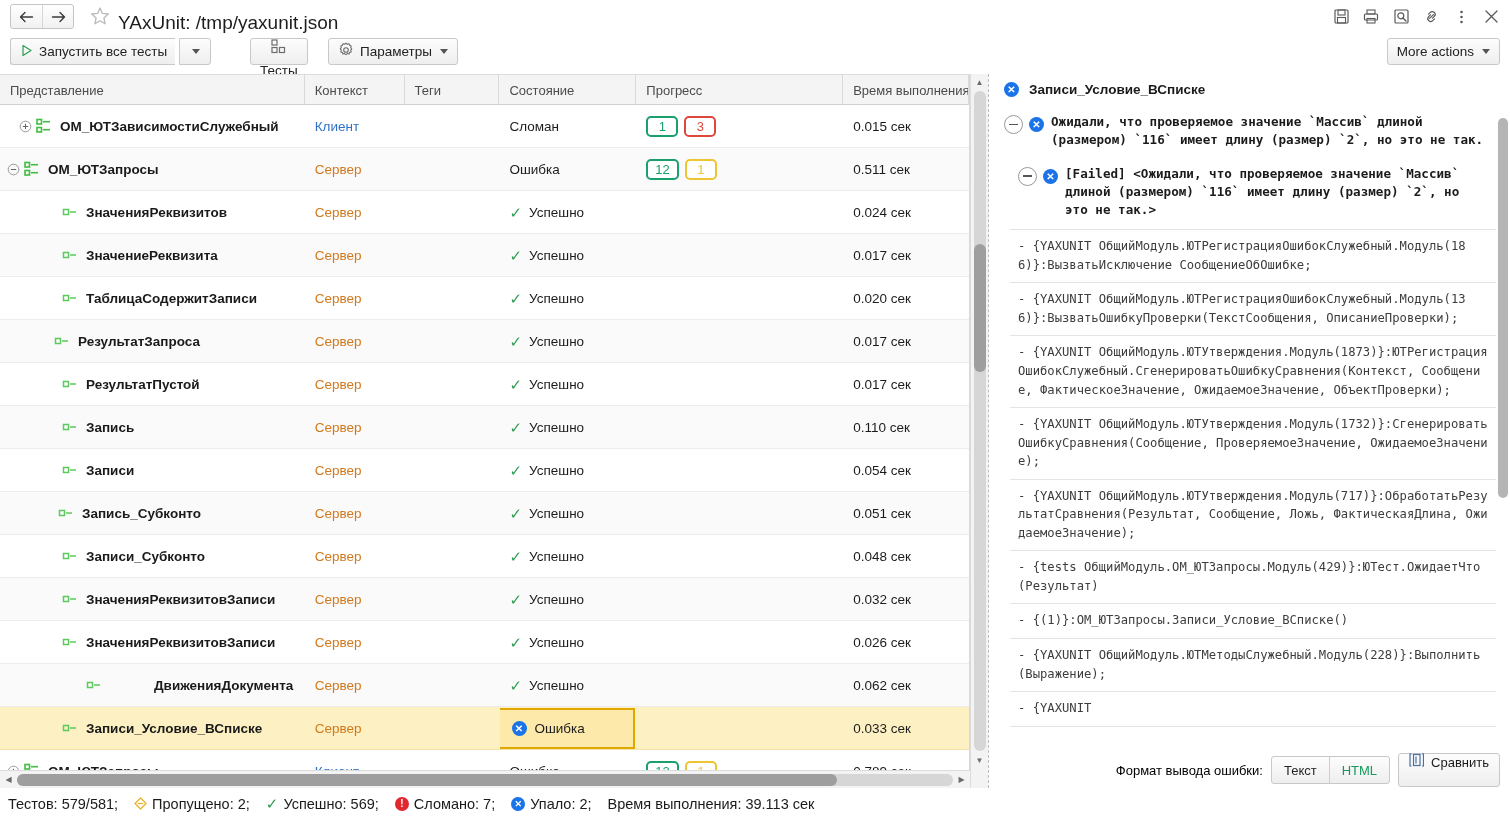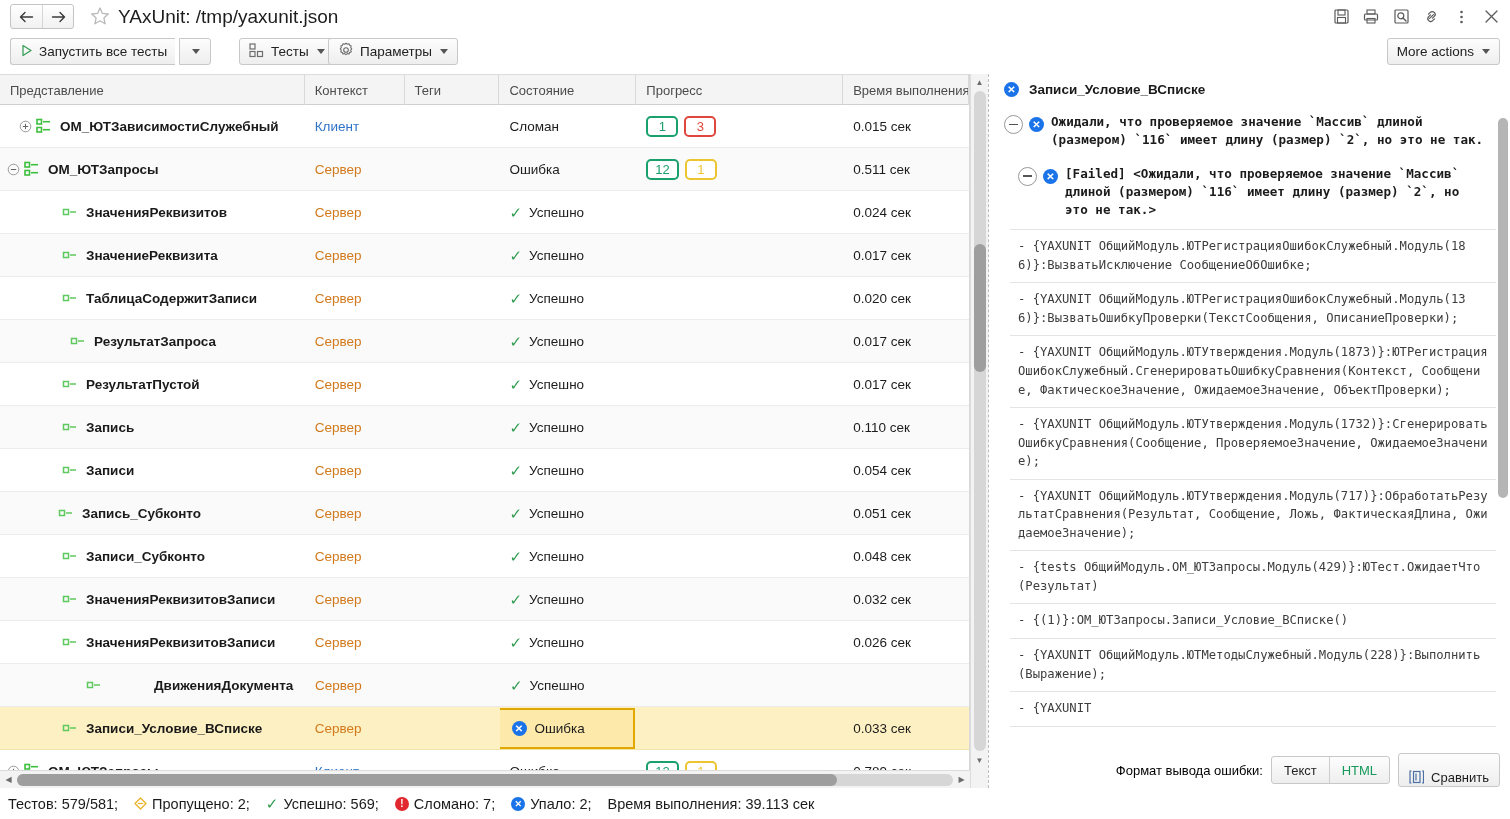--- a/index.html
+++ b/index.html
@@ -23,21 +23,21 @@
     background: linear-gradient(#ffffff, #f1f1f1);
   }
   .navbtn {
     width: 31px; height: 23px; display: flex; align-items: center; justify-content: center;
     font-size: 14px; color: #3a3a3a; background: transparent;
   }
   .navbtn + .navbtn { border-left: 1px solid #d6d6d6; }
   .navbtn svg { display:block; }
   #star { position: absolute; left: 90px; top: 6px; width: 20px; height: 20px; }
   #win-title {
-    position: absolute; left: 118px; top: 2px; height: 30px; line-height: 30px;
+    position: absolute; left: 118px; top: 8px; height: 30px; line-height: 30px;
     font-size: 19px; color: #1d1d1d; white-space: nowrap;
   }
   #title-icons {
     position: absolute; right: 6px; top: 5px; height: 23px;
     display: flex; align-items: center; gap: 4px;
   }
   .ticon {
     width: 26px; height: 23px; display: flex; align-items: center; justify-content: center;
     color: #5a5a5a;
   }
@@ -53,21 +53,21 @@
     border: 1px solid #c8c8c8; border-radius: 3px;
     background: linear-gradient(#fdfdfd, #eeeeee);
     display: flex; align-items: center; gap: 6px;
     padding: 0 9px; font-size: 13.5px; color: #222; white-space: nowrap;
   }
   #run-all { left: 10px; padding-right: 8px; border-top-right-radius:0; border-bottom-right-radius:0; border-right: none; }
   #run-all-split {
     left: 179px; width: 32px; justify-content: center;
     border-top-left-radius: 0; border-bottom-left-radius: 0;
   }
-  #tests-btn { left: 239px; }
+  #tests-btn { left: 250px; flex-direction: column; }
   #params-btn { left: 328px; }
   #more-actions { right: 10px; }
   .caret {
     width: 0; height: 0; border-left: 4px solid transparent; border-right: 4px solid transparent;
     border-top: 5px solid #555; margin-left: 2px;
   }
 
   
   #left-pane {
     position: absolute; left: 0; top: 74px; width: 988px; height: 714px;
@@ -205,21 +205,21 @@
   }
   #fmt-label { font-size: 13px; color: #000000; }
   .seg {
     display: flex; border: 1px solid #c8c8c8; border-radius: 3px; overflow: hidden;
     background: linear-gradient(#fdfdfd, #eeeeee);
   }
   .seg div { padding: 4px 12px; font-size: 13px; color: #262626; height: 26px; display:flex; align-items:center; }
   .seg div + div { border-left: 1px solid #cdcdcd; }
   .seg div.active { color: #169a5b; }
   #compare-btn {
-    display: flex; align-items: flex-start; gap: 7px; height: 28px; padding: 16px 10px;
+    display: flex; align-items: flex-end; gap: 7px; height: 28px; padding: 16px 10px;
     border: 1px solid #c8c8c8; border-radius: 3px;
     background: linear-gradient(#fdfdfd, #eeeeee); font-size: 13px; color: #1c1c1c;
   }
 
   
   #statusbar {
     position: absolute; left: 0; top: 788px; width: 1510px; height: 31px;
     display: flex; align-items: center; gap: 0; padding-left: 8px;
     font-size: 14.5px; color: #1b1b1b; background: #fff;
   }
@@ -479,21 +479,21 @@
           <div class="gc" style="width: 137px; padding: 0px;">
             <div class="state" style="padding-left: 10px;">
               <span class="ok">✓</span>
               <span>Успешно</span>
             </div>
           </div>
           <div class="gc" style="width: 207px;"></div>
           <div class="gc time" style="width: 126px;">0.020 сек</div>
         </div>
         <div class="grow alt">
-          <div class="gc name" style="width: 305px; padding-left: 52px;">
+          <div class="gc name" style="width: 305px; padding-left: 36px;">
             <span class="twisty"></span>
             <span class="nodeicon">
               <svg width="16" height="16" viewBox="0 0 16 16">
                 <rect x="1.5" y="5.5" width="5" height="5" fill="none" stroke="#5ec95e" stroke-width="1.5"></rect>
                 <path d="M8 8 H14" stroke="#5ec95e" stroke-width="1.5"></path>
               </svg>
             </span>
             <span class="nm">РезультатЗапроса</span>
           </div>
           <div class="gc" style="width: 100px;">
@@ -692,20 +692,21 @@
             <span class="ctx server">Сервер</span>
           </div>
           <div class="gc" style="width: 95px;"></div>
           <div class="gc" style="width: 137px; padding: 0px;">
             <div class="state" style="padding-left: 10px;">
               <span class="ok">✓</span>
               <span>Успешно</span>
             </div>
           </div>
           <div class="gc" style="width: 207px;"></div>
+          <div class="gc time" style="width: 126px;">0.062 сек</div>
         </div>
         <div class="grow sel">
           <div class="gc name" style="width: 305px; padding-left: 44px;">
             <span class="twisty"></span>
             <span class="nodeicon">
               <svg width="16" height="16" viewBox="0 0 16 16">
                 <rect x="1.5" y="5.5" width="5" height="5" fill="none" stroke="#5ec95e" stroke-width="1.5"></rect>
                 <path d="M8 8 H14" stroke="#5ec95e" stroke-width="1.5"></path>
               </svg>
             </span>

